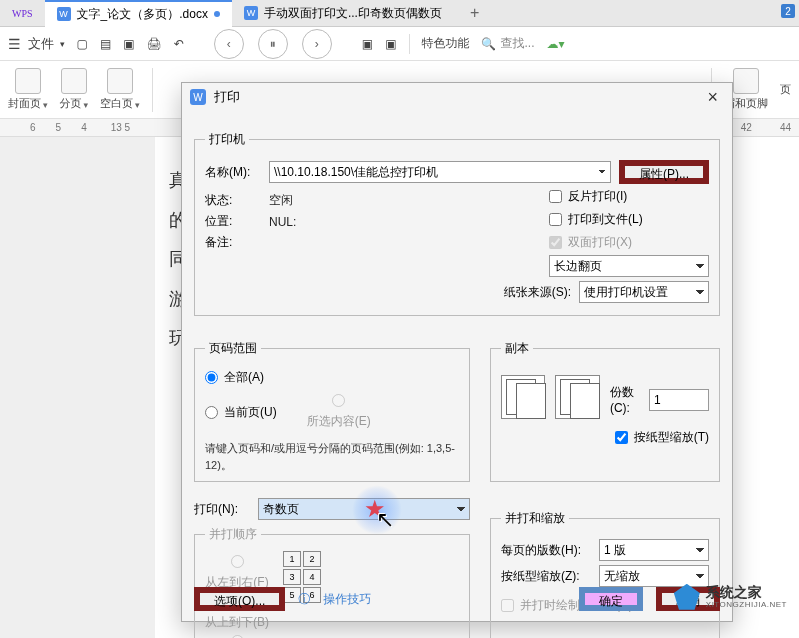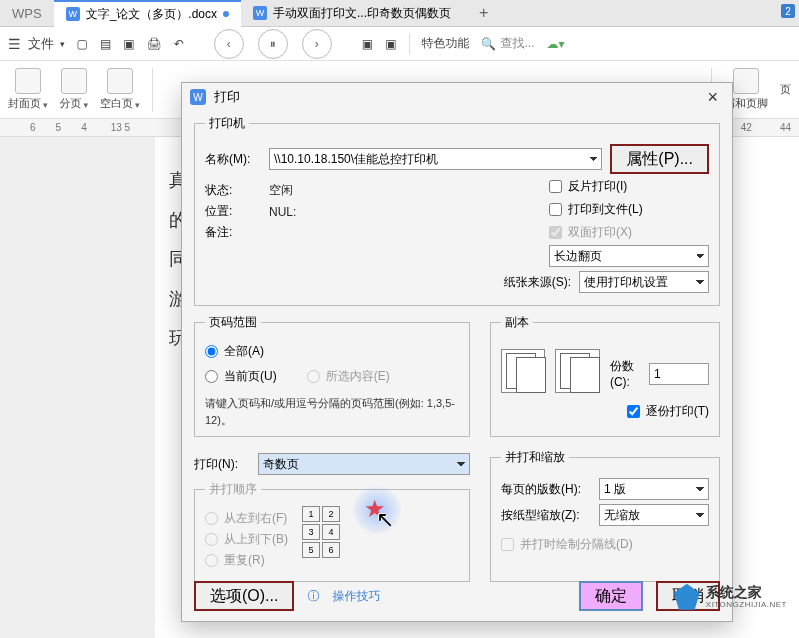--- a/index.html
+++ b/index.html
@@ -1,19 +1,19 @@
 <!DOCTYPE html>
 <html><head>
 <meta charset="utf-8">
 <style>
 * { box-sizing: border-box; margin: 0; padding: 0; font-family: "Microsoft YaHei", sans-serif; }
 body { width: 799px; height: 638px; background: #fff; overflow: hidden; position: relative; font-size: 12px; }
 
 .tabbar { height: 27px; background: #e8e8e8; display: flex; align-items: center; border-bottom: 1px solid #ccc; }
-.tabbar .wps { padding: 0 12px; font-size: 13px; color: #737373; }
+.tabbar .wps { padding: 0 12px; font-size: 10px; color: #6d28d9; font-family: Liberation Serif, serif; }
 .tab { height: 27px; display: flex; align-items: center; padding: 0 12px; gap: 6px; font-size: 12px; }
 .tab.active { background: #fff; border-top: 2px solid #4a8be8; }
 .tab .icon { width: 14px; height: 14px; background: #4a8be8; border-radius: 2px; display: inline-flex; align-items: center; justify-content: center; color: #fff; font-size: 9px; }
 .tab .dot { width: 6px; height: 6px; border-radius: 50%; background: #4a8be8; }
 .tab.add { padding: 0 16px; font-size: 16px; color: #666; }
 
 .toolbar { height: 34px; display: flex; align-items: center; padding: 0 8px; gap: 12px; border-bottom: 1px solid #e0e0e0; color: #444; }
 .toolbar .menu { display: flex; align-items: center; gap: 6px; font-size: 13px; }
 .toolbar .menu .ham { display: inline-block; width: 14px; }
 .toolbar .menu .ham::before { content: "☰"; font-size: 14px; }
@@ -37,39 +37,39 @@
 .docpage { flex: 1; background: #fff; padding: 24px 0 0 14px; font-size: 18px; color: #333; line-height: 2.2; }
 
 
 .dialog { position: absolute; left: 181px; top: 82px; width: 552px; height: 540px; background: #f4f4f4; border: 1px solid #aaa; box-shadow: 0 8px 24px rgba(0,0,0,0.25); }
 .dlg-title { height: 28px; display: flex; align-items: center; padding: 0 8px; gap: 8px; }
 .dlg-title .wicon { width: 16px; height: 16px; background: #4a8be8; border-radius: 3px; color: #fff; font-size: 10px; display: inline-flex; align-items: center; justify-content: center; }
 .dlg-title .ttl { font-size: 13px; }
 .dlg-title .close { margin-left: auto; font-size: 18px; color: #333; cursor: pointer; padding: 0 6px; }
 
 .dlg-body { padding: 4px 12px 8px; }
-fieldset { border: 1px solid #bbb; padding: 8px 10px; margin-bottom: 8px; }
+fieldset { border: 1px solid #bbb; padding: 8px 10px; margin-bottom: 8px; margin-top: 16px; }
 legend { padding: 0 4px; font-size: 12px; }
 .row { display: flex; align-items: center; gap: 8px; margin: 4px 0; font-size: 12px; }
 .lbl { width: 56px; }
 .val { color: #222; }
 select, input[type=text] { border: 1px solid #999; background: #fff; height: 22px; font-size: 12px; padding: 0 4px; }
 select { appearance: none; background-image: linear-gradient(45deg, transparent 50%, #333 50%), linear-gradient(-45deg, transparent 50%, #333 50%); background-position: right 8px center, right 4px center; background-size: 4px 4px; background-repeat: no-repeat; padding-right: 8px; }
-.btn { border: 2px solid #7f1d1d; background: #eee; height: 30px; padding: 0 14px; font-size: 16px; cursor: pointer; }
+.btn { border: 6px solid #7f1d1d; background: #eee; height: 24px; padding: 0 14px; font-size: 12px; cursor: pointer; }
 .btn.primary { background: #f0abfc; border-color: #5b8bc4; }
 .chk { display: flex; align-items: center; gap: 6px; font-size: 12px; }
 .chk input { width: 13px; height: 13px; }
 .chk.disabled { color: #999; }
 
 .two-col { display: flex; gap: 20px; }
 .two-col > fieldset { flex: 1; }
 
 .radio-row { display: flex; align-items: center; gap: 6px; margin: 4px 0; font-size: 12px; }
 .radio-row input { width: 13px; height: 13px; }
-.radio-row.disabled { color: #999; }
+.radio-row.disabled { color: #999; flex-direction: column; }
 
 .copies-img { width: 50px; height: 44px; border: 1px solid #888; background: #fff; position: relative; }
 .copies-img.s2::before, .copies-img.s2::after { content: ""; position: absolute; border: 1px solid #666; background: #fff; }
 .copies-img.s2::before { width: 28px; height: 34px; left: 4px; top: 3px; }
 .copies-img.s2::after { width: 28px; height: 34px; left: 14px; top: 7px; }
 
 .order-grid { display: inline-grid; grid-template-columns: repeat(2, 18px); grid-template-rows: repeat(3, 16px); gap: 2px; vertical-align: middle; }
 .order-grid span { border: 1px solid #888; font-size: 9px; display: flex; align-items: center; justify-content: center; }
 
 .dlg-footer { position: absolute; left: 12px; right: 12px; bottom: 10px; display: flex; align-items: center; gap: 13px; }
@@ -281,21 +281,21 @@
           <div class="copies-img s2"></div>
           <div>
             <div class="row">
                 <span>份数(C):</span>
                 <input type="text" style="width: 60px;" value="1">
               </div>
           </div>
         </div>
         <label class="chk" style="justify-content:flex-end">
             <input type="checkbox" checked="" style="">
-            <span>逐份打印(T)</span>
+            <span>按纸型缩放(T)</span>
           </label>
       </fieldset>
     </div>
 
     <div class="two-col" style="margin-top:4px">
       <div style="flex:1">
         <div class="row">
           <span style="width:56px">打印(N):</span>
           <select style="flex:1;background-color:#d4e5f7"><option>奇数页</option></select>
         </div>

